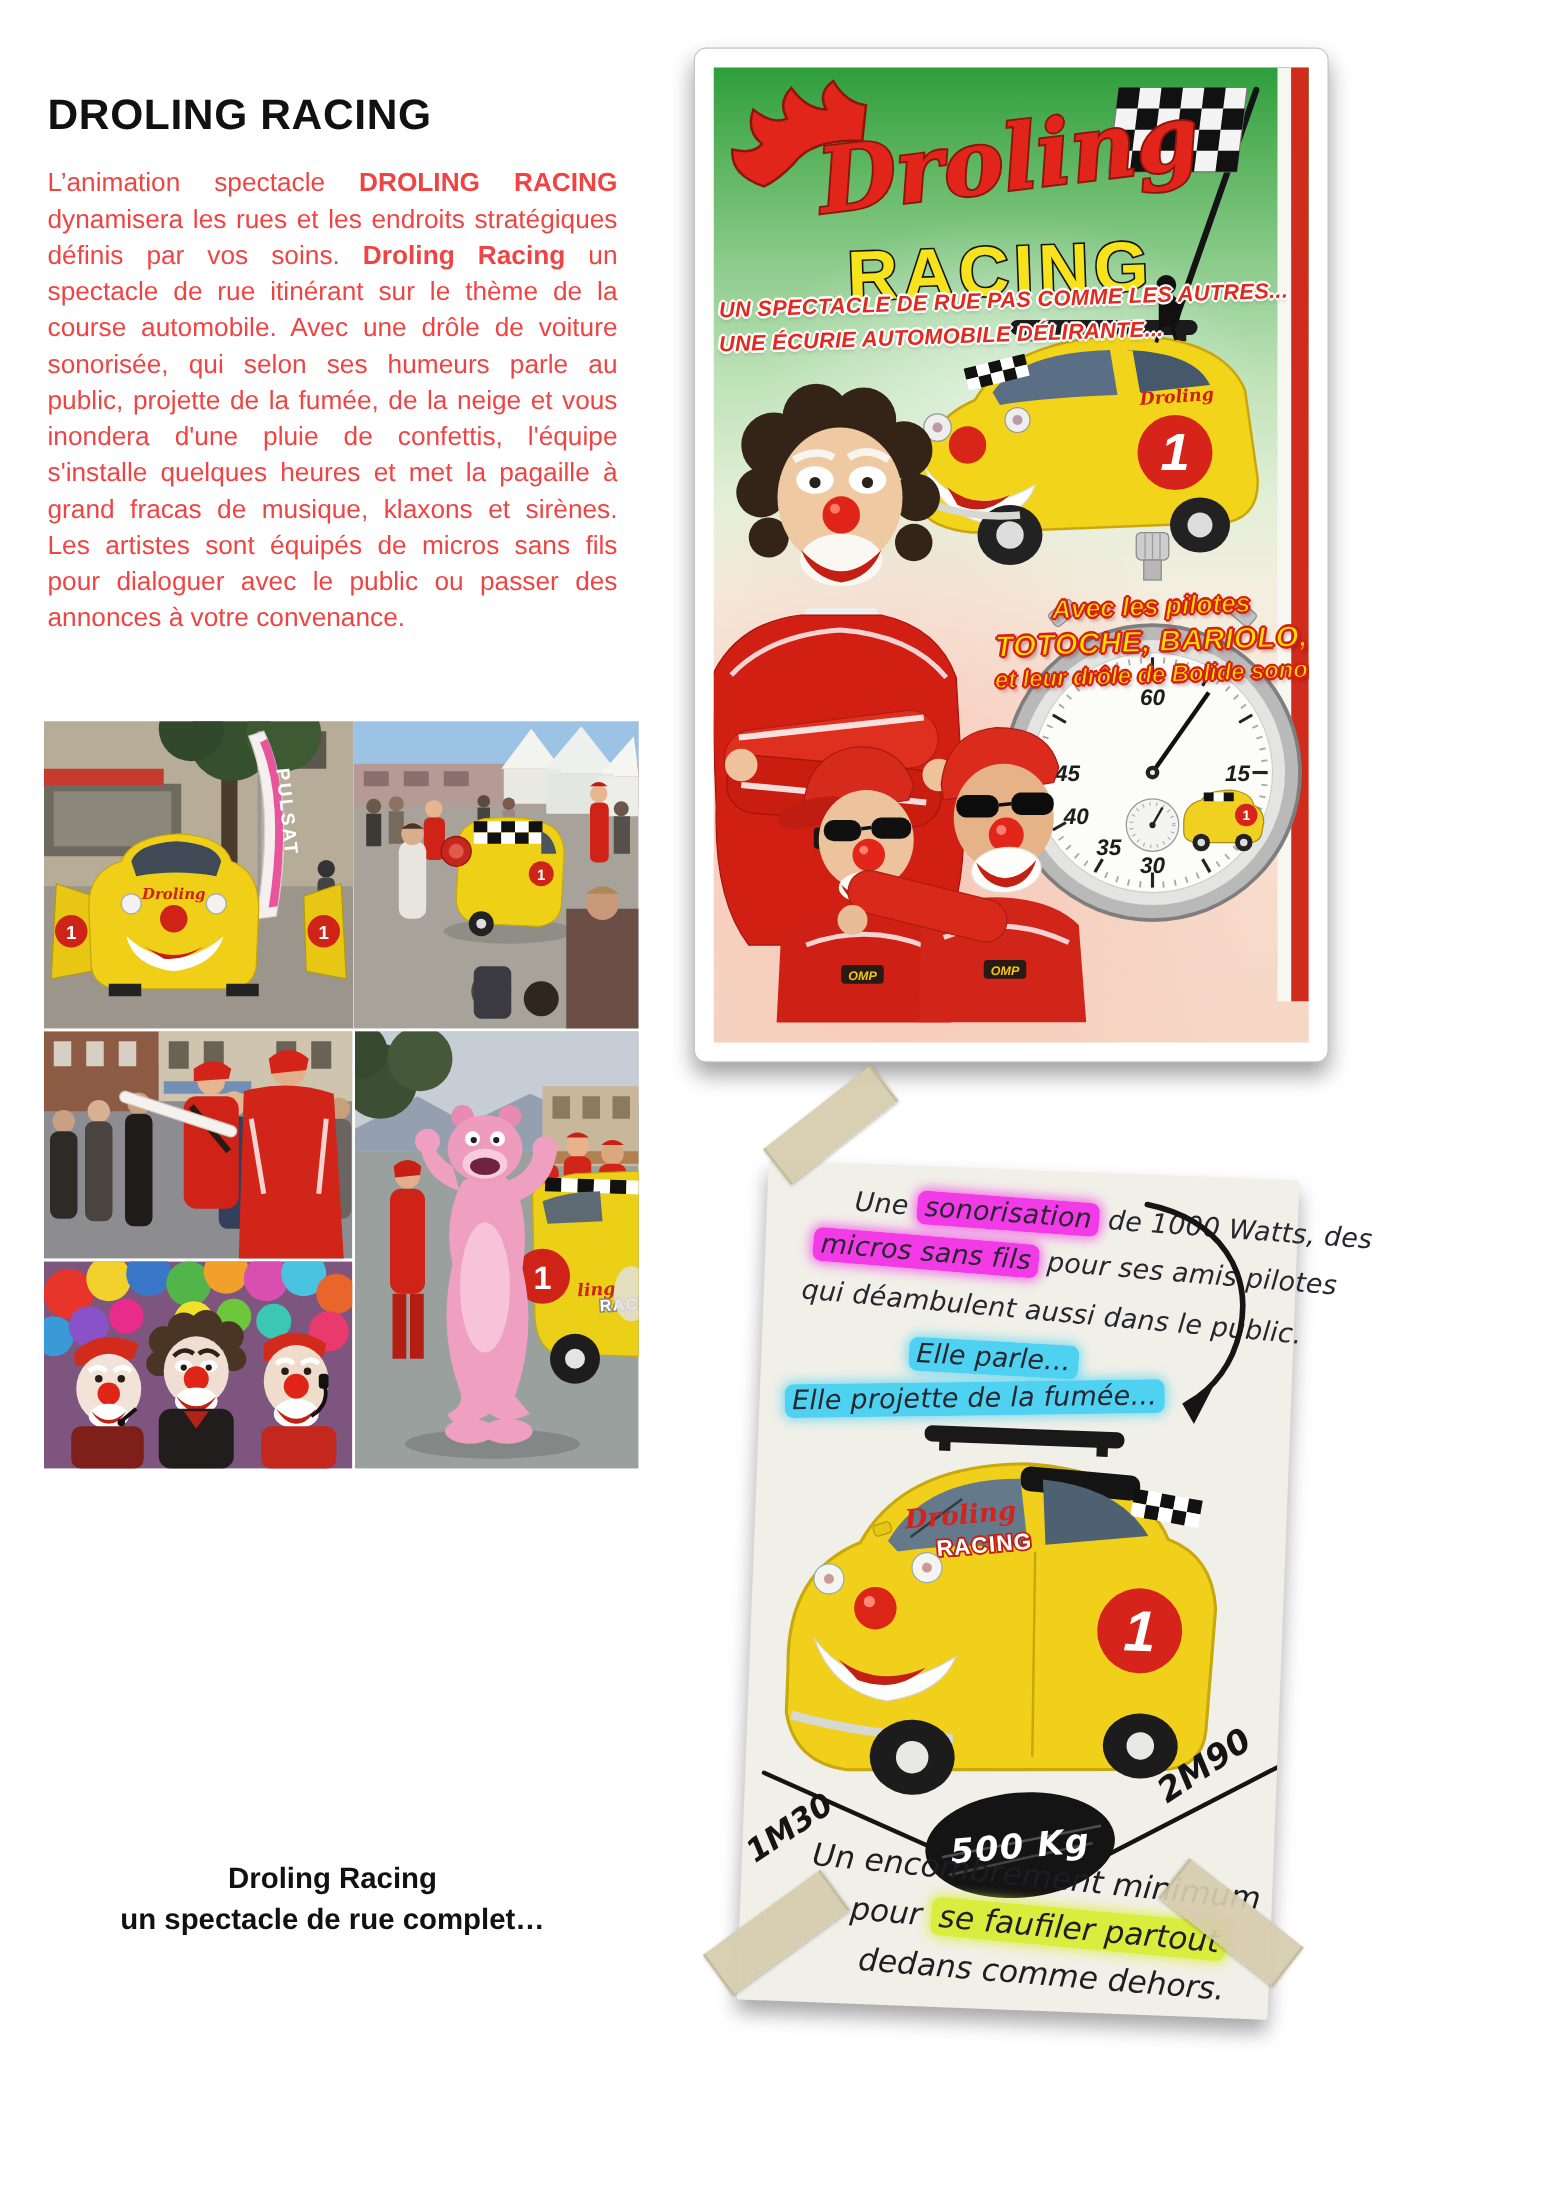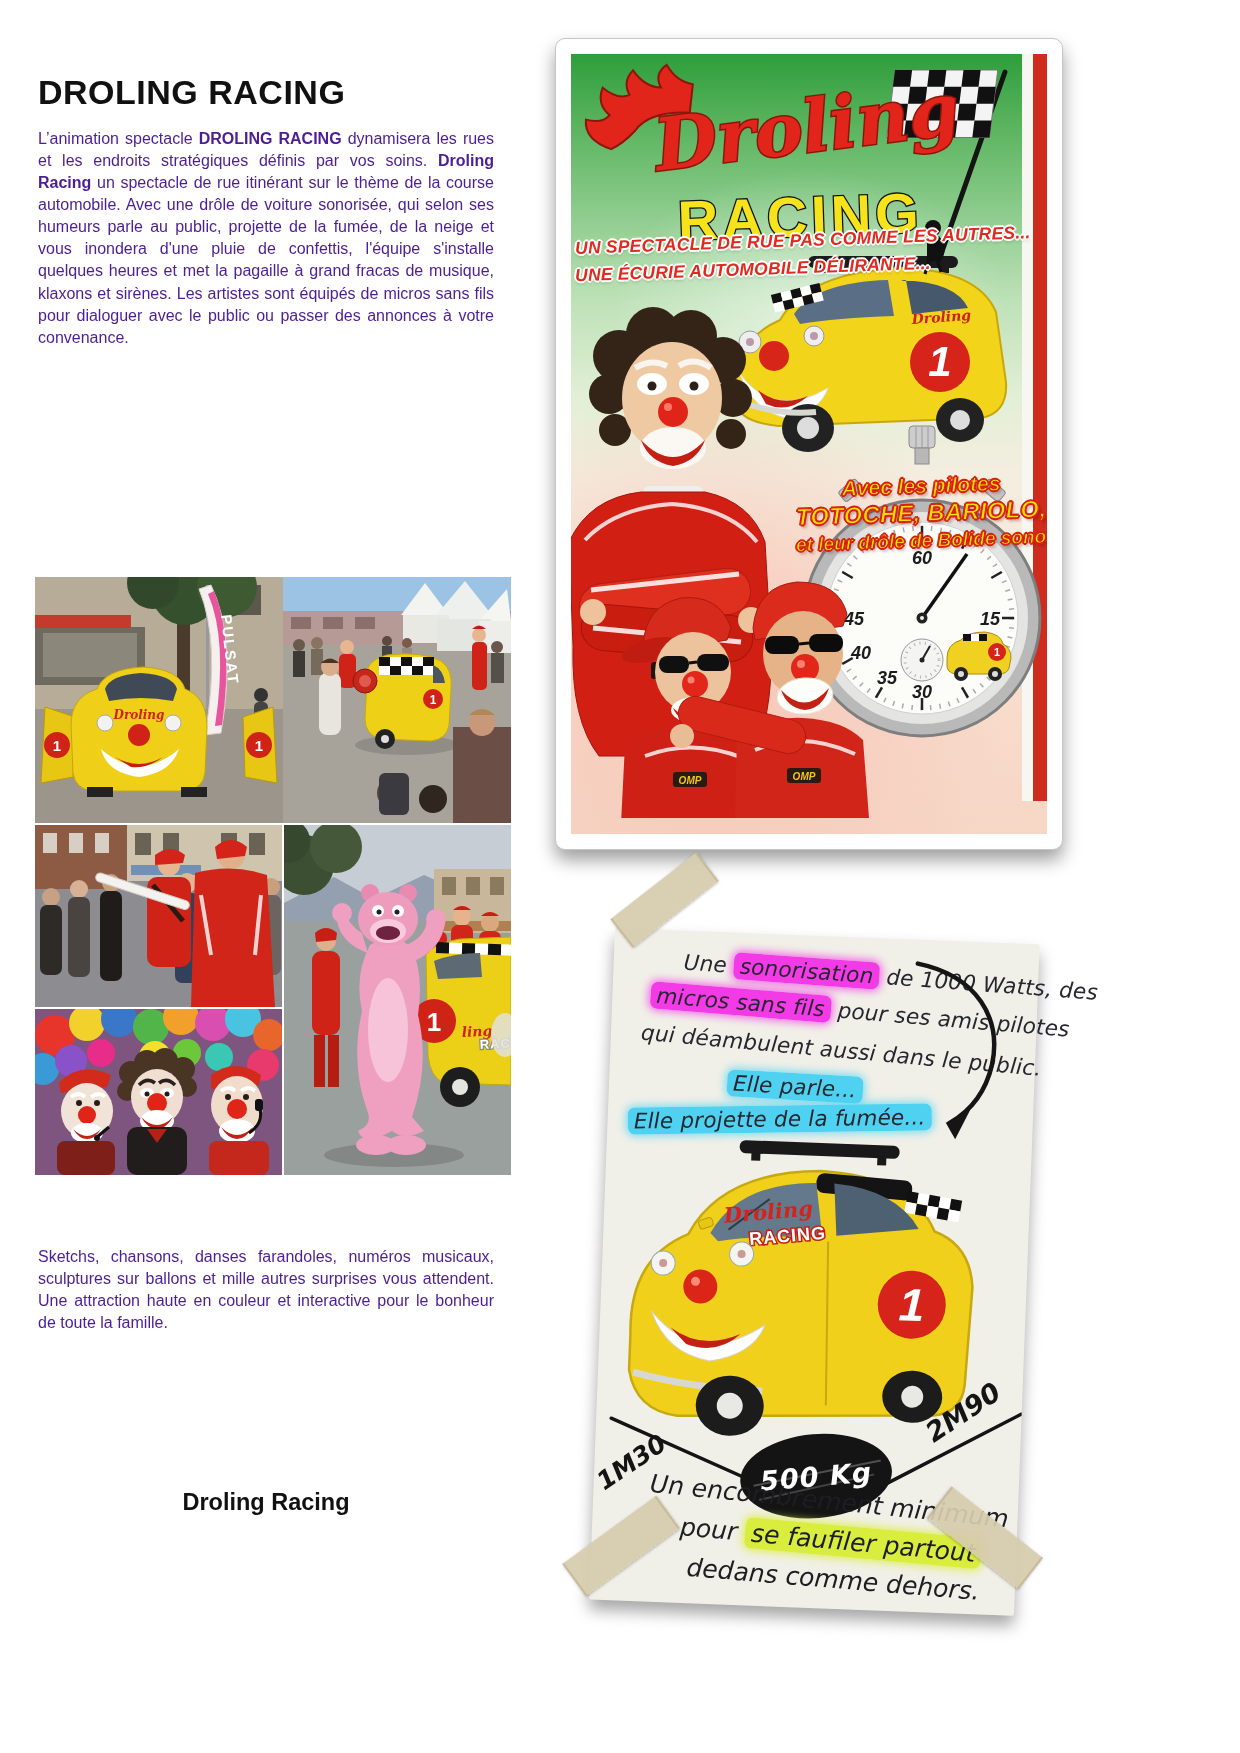--- a/index.html
+++ b/index.html
@@ -2,21 +2,21 @@
 <html><head>
 <meta charset="utf-8">
 <style>
   html,body{margin:0;padding:0;background:#ffffff;}
   .page{position:relative;width:1240px;height:1753px;background:#fff;overflow:hidden;
         font-family:"Liberation Sans",sans-serif;color:#111;}
   .abs{position:absolute;}
 
   
   .doc-title{left:38px;top:50px;width:470px;font-size:34px;font-weight:bold;letter-spacing:.5px;}
-  .para{width:456px;font-size:16px;line-height:1.38;text-align:justify;color:#4c1d95;}
+  .para{width:456px;font-size:21px;line-height:1.38;text-align:justify;color:#ef4444;}
   .para .b{font-weight:bold;}
   .para1{left:38px;top:112px;}
   .para2{left:38px;top:1230px;}
   .closing{left:38px;top:1486px;width:456px;text-align:center;font-weight:bold;font-size:23.5px;line-height:1.4;}
 
   .collage{left:35px;top:577px;width:476px;height:598px;background:#fff;}
   .photo{position:absolute;overflow:hidden;}
   .photo svg{display:block;}
   .p1{left:0;top:0;width:248px;height:246px;}
   .p2{left:248px;top:0;width:228px;height:246px;}
@@ -386,24 +386,24 @@
           <ellipse cx="202" cy="122" rx="18" ry="12" fill="#fff"></ellipse>
           <path d="M186,118 q16,16 32,0 q-7,12 -16,12 q-9,0 -16,-12" fill="#c22114"></path>
           <path d="M224,96 q6,18 -10,28" stroke="#111" stroke-width="3" fill="none"></path>
             <rect x="220" y="90" width="8" height="12" rx="3" fill="#111"></rect>
           <rect x="174" y="132" width="60" height="34" rx="8" fill="#c4281c"></rect>
         </g>
       </svg>
     </div>
   </div>
 
-  <p class="abs para para2">Sketchs, chansons, danses farandoles, numéros musicaux, sculptures sur ballons et mille autres surprises vous attendent. Une attraction haute en couleur et interactive pour le bonheur de toute la famille.</p>
 
   <div class="abs closing">
     <div>Droling Racing</div>
+    <div>un spectacle de rue complet…</div>
   </div>
 
   <div class="abs poster-card">
     <div class="poster-inner">
       <div class="stripe-white"></div>
       <div class="stripe-red"></div>
 
       <svg class="abs" style="left:8px;top:6px;z-index:5;" width="440" height="195" viewBox="0 0 440 195">
         <path d="M28,86 Q2,74 6,54 Q22,60 30,52 Q18,40 26,24 Q40,38 52,34 Q46,20 58,10 Q68,28 84,30 Q78,16 92,8 Q100,26 116,30 L110,58 Q70,52 54,70 Q40,82 28,86 Z" fill="#e2251a" stroke="#8c150c" stroke-width="2" transform="rotate(-6 60 48)"></path>
         <text x="228" y="92" text-anchor="middle" font-family="DejaVu Serif,serif" font-style="italic" font-weight="bold" font-size="72" fill="#e2251a" stroke="#8c150c" stroke-width="3" style="paint-order:stroke" transform="rotate(-7 228 70)">Droling</text>

